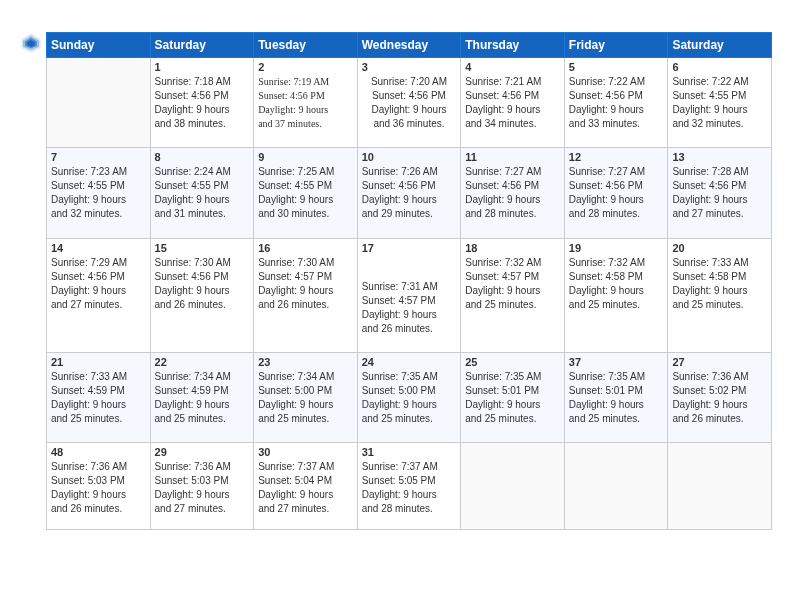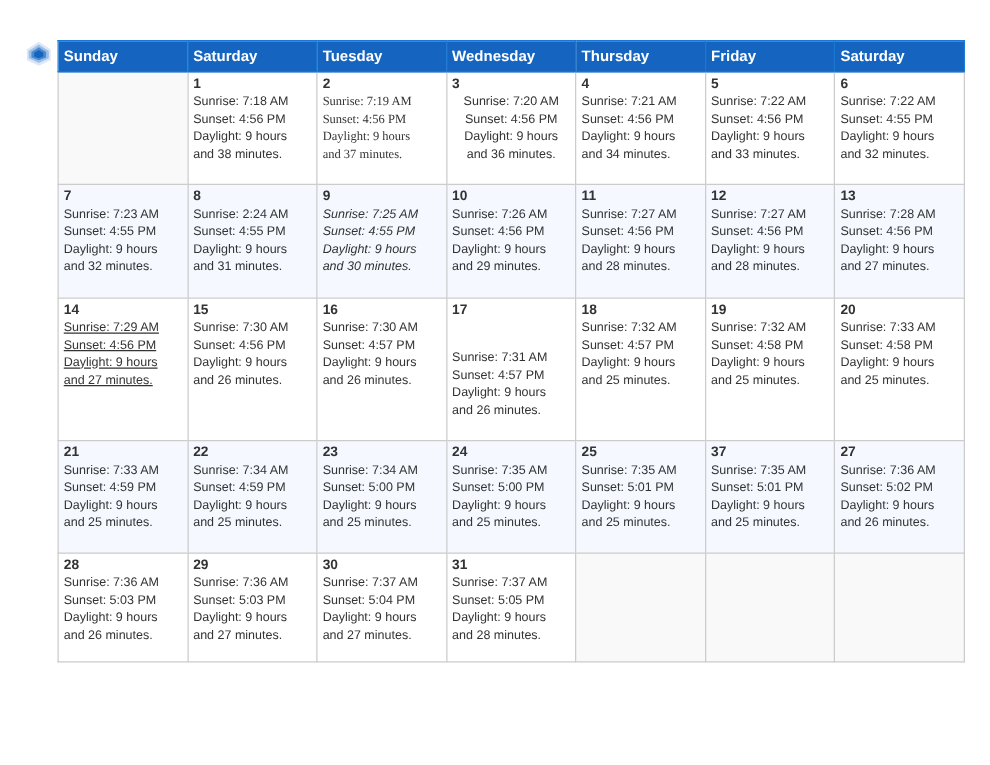--- a/index.html
+++ b/index.html
@@ -201,21 +201,21 @@
           </td>
           <td>
             <span class="day-num">8</span>
             <div class="day-info" style="white-space: pre-line;">Sunrise: 2:24 AM
 Sunset: 4:55 PM
 Daylight: 9 hours
 and 31 minutes.</div>
           </td>
           <td>
             <span class="day-num">9</span>
-            <div class="day-info" style="white-space: pre-line; font-style: italic;">Sunrise: 7:25 AM
+            <div class="day-info" style="white-space: pre-line;">Sunrise: 7:25 AM
 Sunset: 4:55 PM
 Daylight: 9 hours
 and 30 minutes.</div>
           </td>
           <td>
             <span class="day-num">10</span>
             <div class="day-info" style="white-space: pre-line;">Sunrise: 7:26 AM
 Sunset: 4:56 PM
 Daylight: 9 hours
 and 29 minutes.</div>
@@ -238,21 +238,21 @@
             <span class="day-num">13</span>
             <div class="day-info" style="white-space: pre-line;">Sunrise: 7:28 AM
 Sunset: 4:56 PM
 Daylight: 9 hours
 and 27 minutes.</div>
           </td>
         </tr>
         <tr>
           <td>
             <span class="day-num">14</span>
-            <div class="day-info" style="white-space: pre-line; text-decoration: underline;">Sunrise: 7:29 AM
+            <div class="day-info" style="white-space: pre-line;">Sunrise: 7:29 AM
 Sunset: 4:56 PM
 Daylight: 9 hours
 and 27 minutes.</div>
           </td>
           <td>
             <span class="day-num">15</span>
             <div class="day-info" style="white-space: pre-line;">Sunrise: 7:30 AM
 Sunset: 4:56 PM
 Daylight: 9 hours
 and 26 minutes.</div>
@@ -339,21 +339,21 @@
           <td>
             <span class="day-num">27</span>
             <div class="day-info" style="white-space: pre-line;">Sunrise: 7:36 AM
 Sunset: 5:02 PM
 Daylight: 9 hours
 and 26 minutes.</div>
           </td>
         </tr>
         <tr class="last-row">
           <td>
-            <span class="day-num">28</span>
+            <span class="day-num">48</span>
             <div class="day-info" style="white-space: pre-line;">Sunrise: 7:36 AM
 Sunset: 5:03 PM
 Daylight: 9 hours
 and 26 minutes.</div>
           </td>
           <td>
             <span class="day-num">29</span>
             <div class="day-info" style="white-space: pre-line;">Sunrise: 7:36 AM
 Sunset: 5:03 PM
 Daylight: 9 hours

